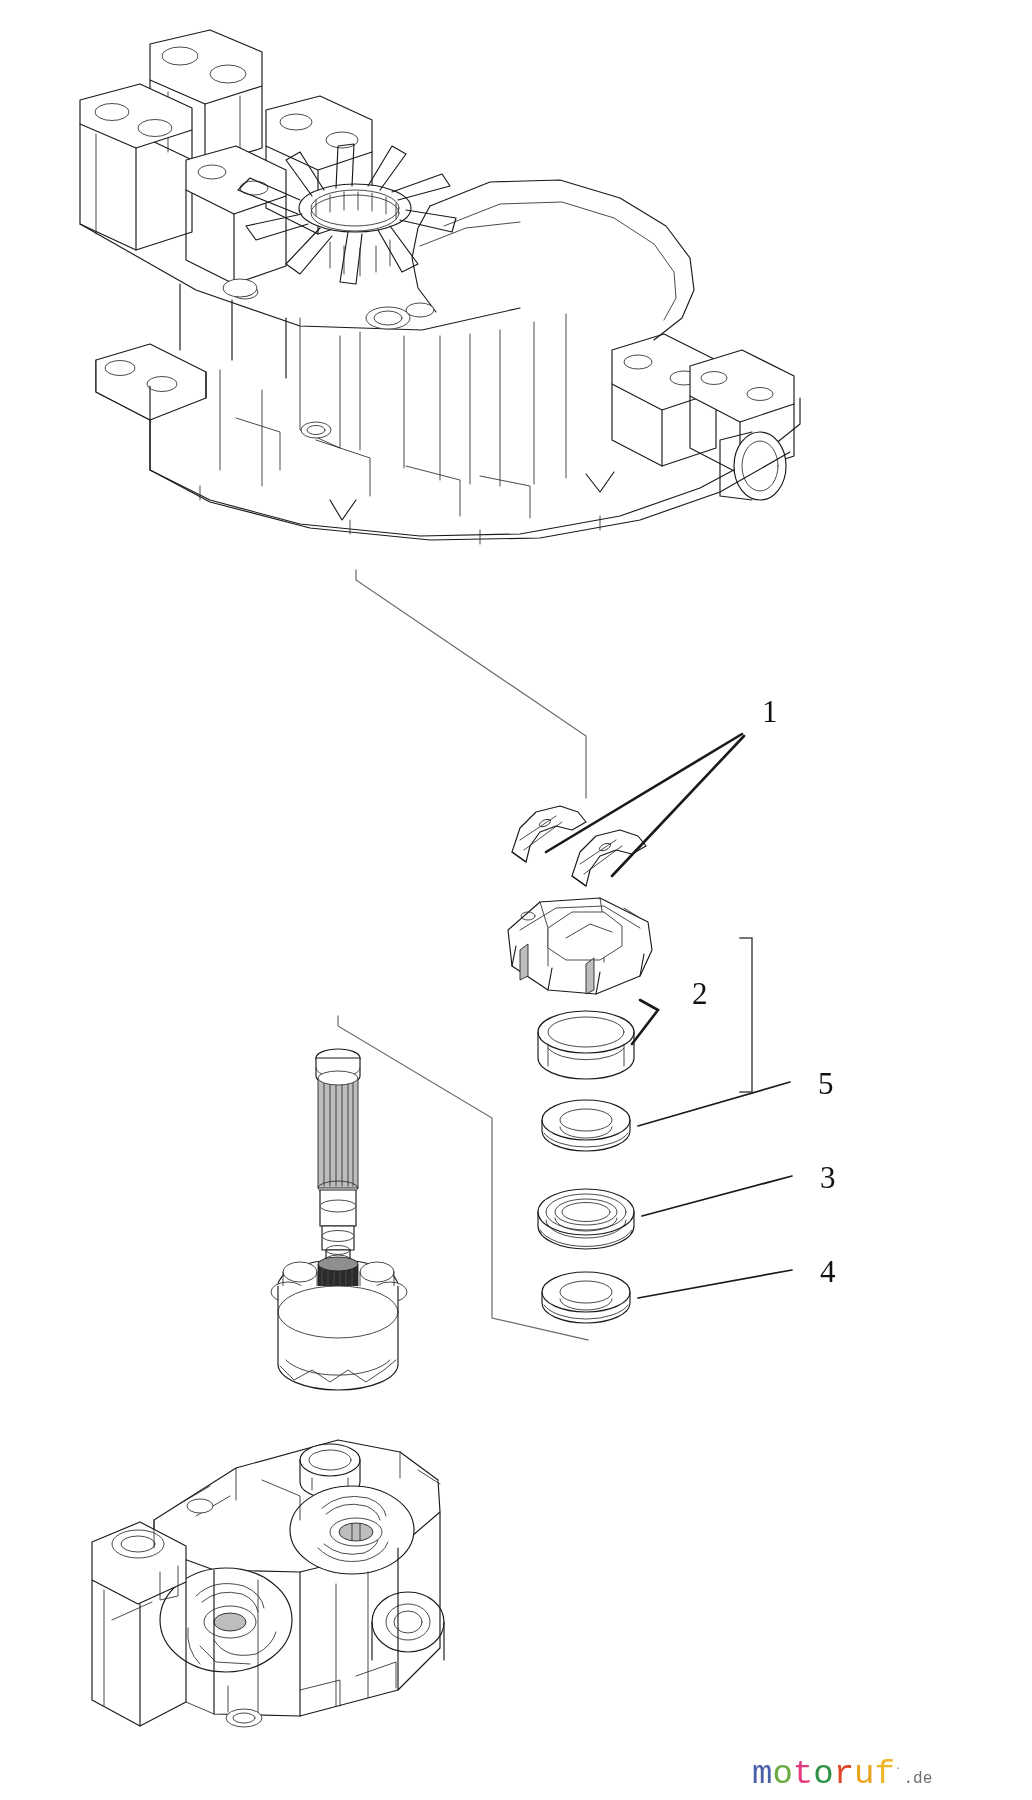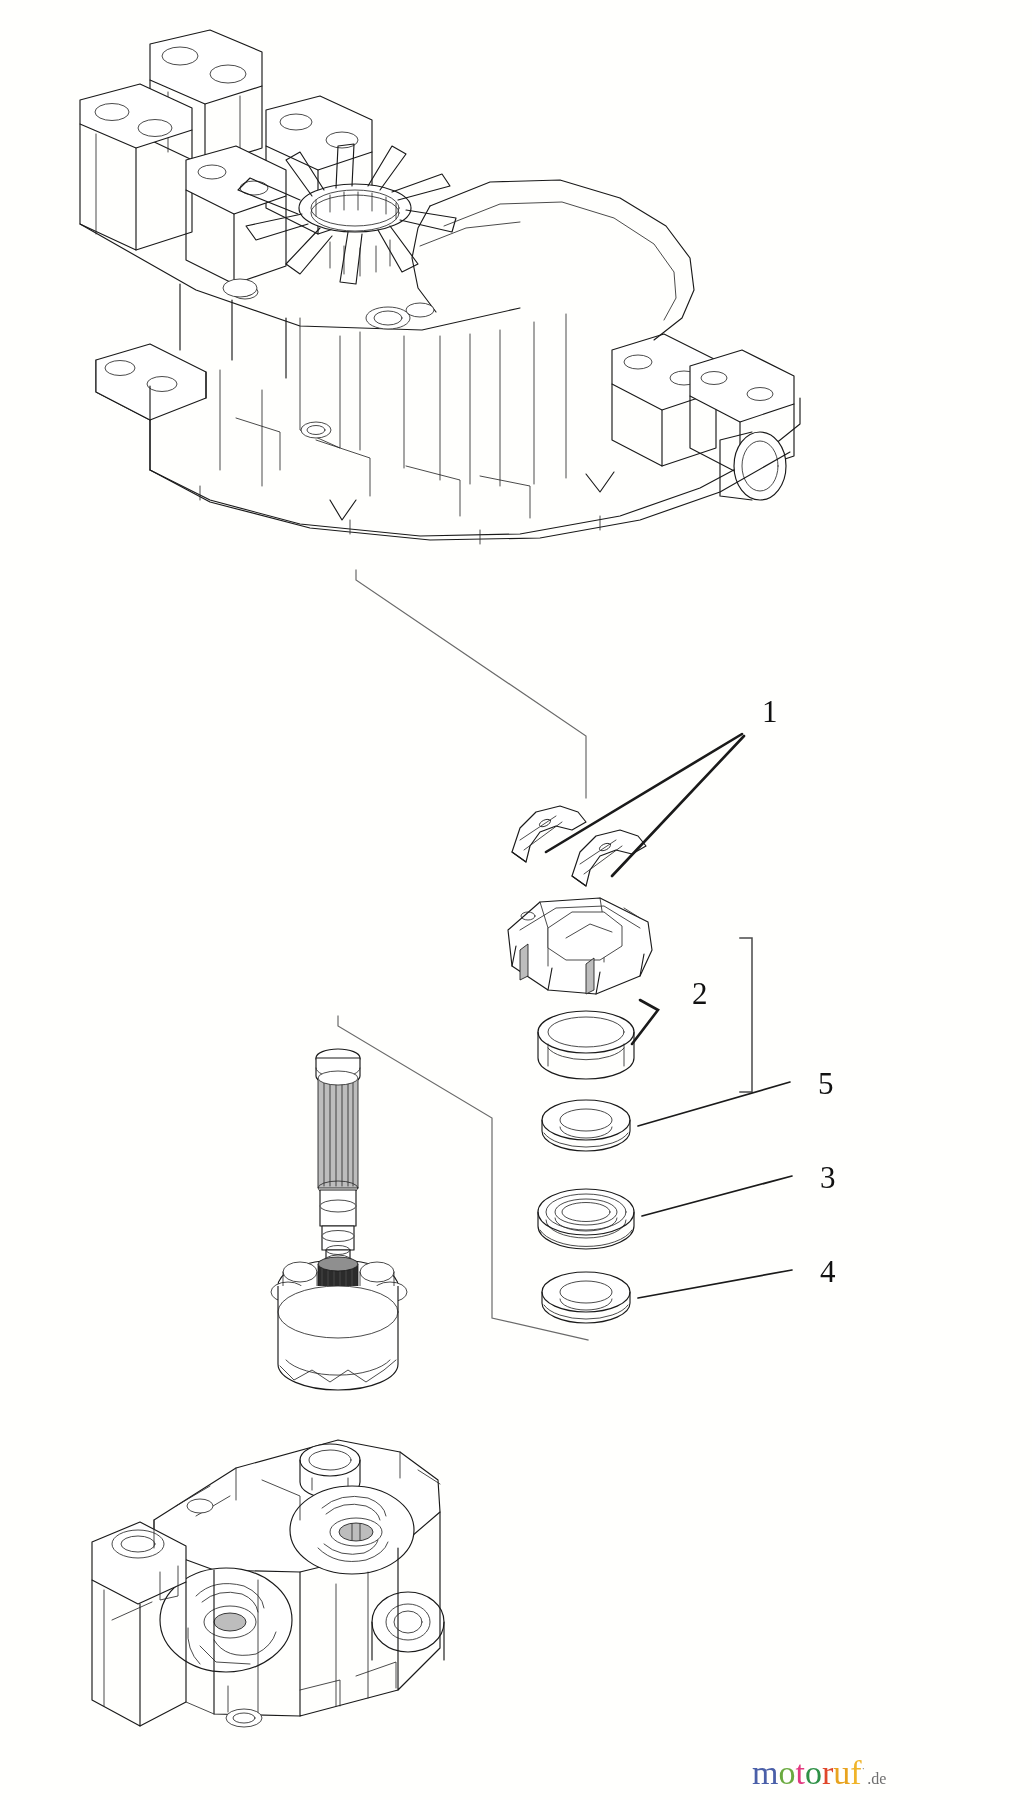--- a/index.html
+++ b/index.html
@@ -32,21 +32,21 @@
     line-height: 1;
     letter-spacing: 0;
     user-select: none;
   }
   #watermark {
     position: absolute;
     left: 752px;
     top: 1746px;
     width: 260px;
     height: 44px;
-    font-family: Liberation Serif, serif;
+    font-family: Liberation Mono, monospace;
     font-size: 34px;
     line-height: 44px;
     white-space: nowrap;
     user-select: none;
   }
   #watermark .wm-letter { font-weight: 400; }
   #watermark .wm-tld {
     font-size: 16px;
     color: #6f6f6f;
     vertical-align: baseline;

